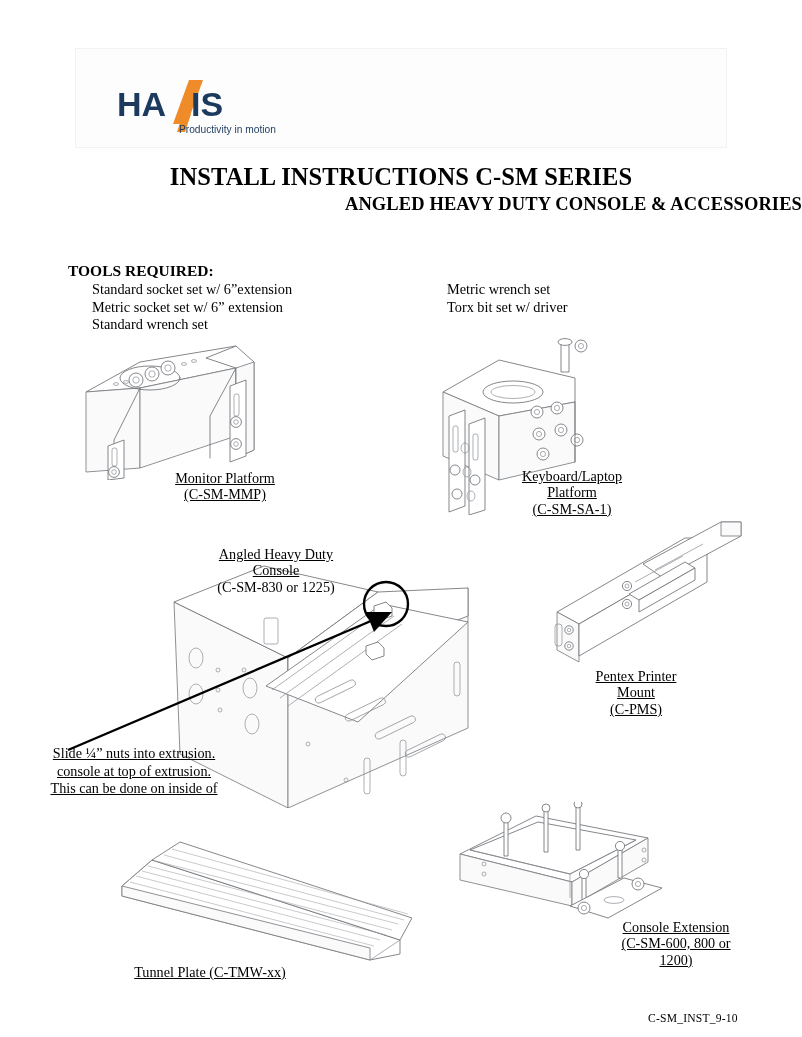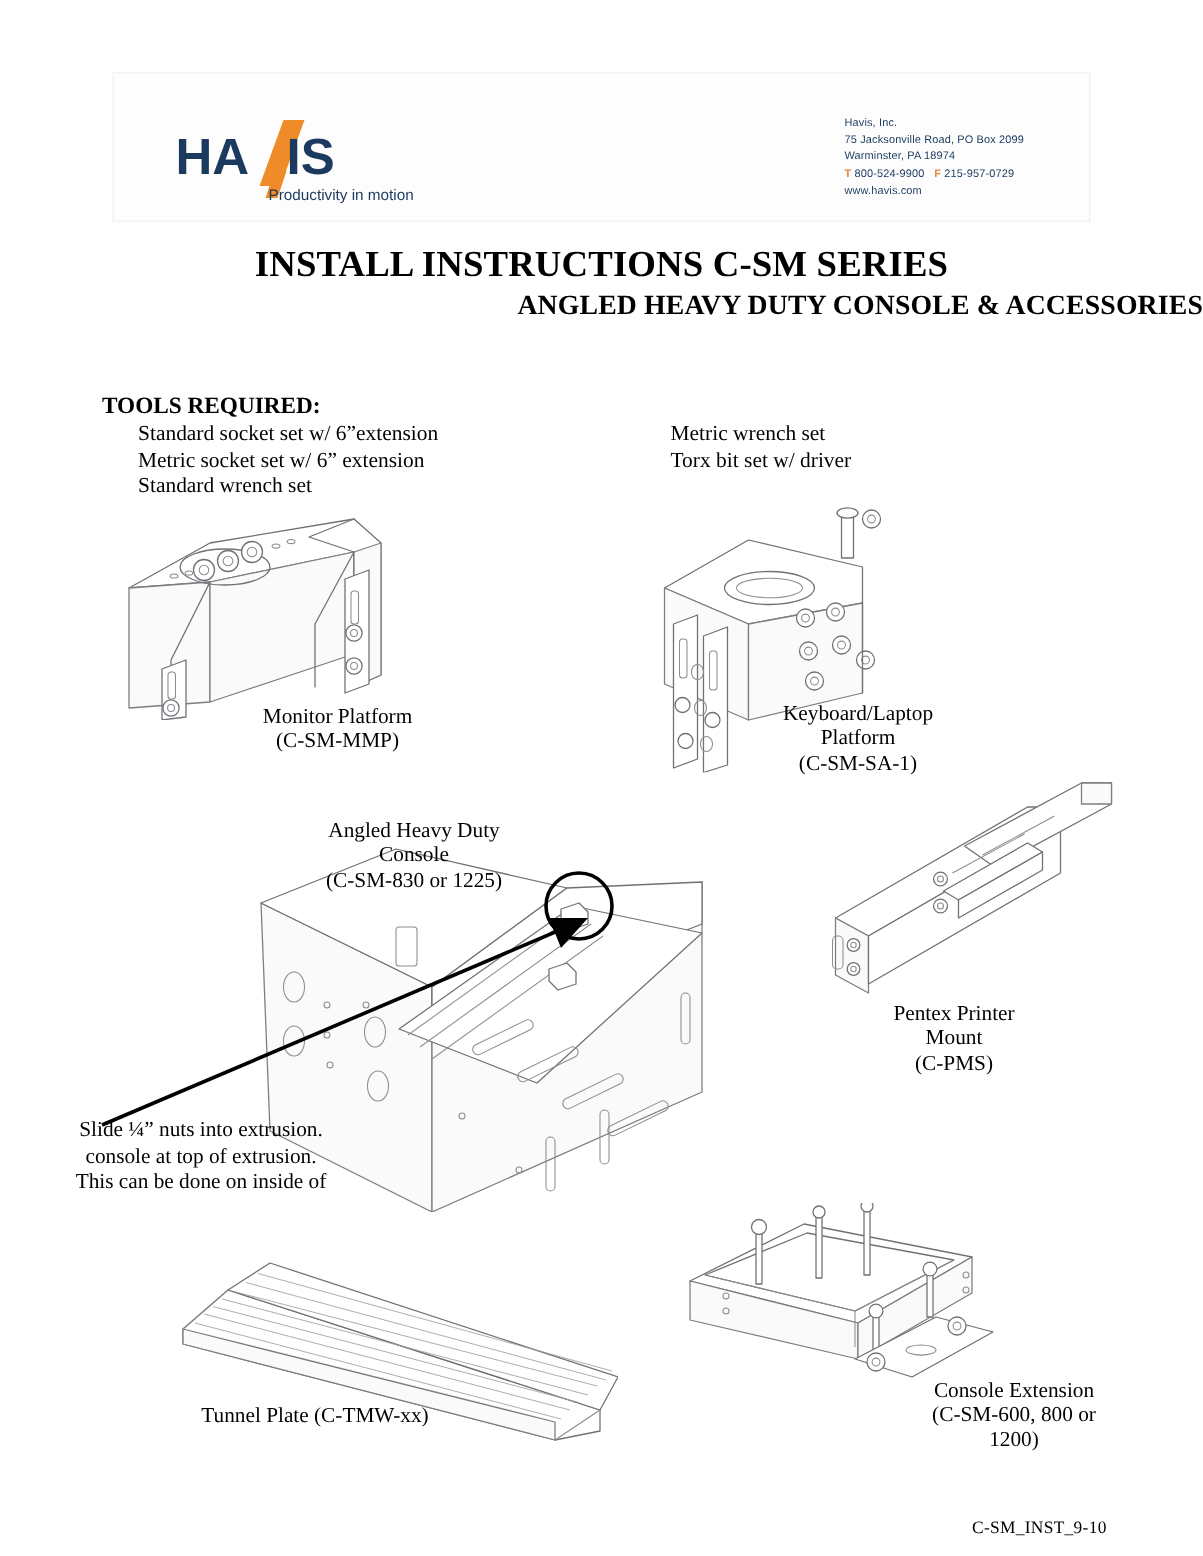--- a/index.html
+++ b/index.html
@@ -94,28 +94,28 @@
     line-height: 17.6px;
   }
 
   
   .caption {
     position: absolute;
     font-size: 14.2px;
     line-height: 16.4px;
     text-align: center;
   }
-  .caption .u { }
+  .caption .u { text-decoration: underline; }
 
   #cap-monitor   { left: 140px; top: 470px; width: 170px; }
   #cap-keyboard  { left: 492px; top: 468px; width: 160px; }
   #cap-console   { left: 200px; top: 546px; width: 152px; }
   #cap-pentex    { left: 571px; top: 668px; width: 130px; }
   #cap-extension { left: 608px; top: 919px; width: 136px; }
-  #cap-tunnel    { left: 60px;  top: 936px; width: 300px; }
+  #cap-tunnel    { left: 60px;  top: 964px; width: 300px; }
   #cap-note {
     left: 34px; top: 745px; width: 200px;
     font-size: 14.2px; line-height: 17.5px;
   }
   .footer-code {
     position: absolute;
     left: 648px;
     top: 977px;
     font-size: 11.6px;
     letter-spacing: 0.2px;
@@ -155,33 +155,20 @@
         <polygon points="60,52 66,34 74,34 68,52" fill="#ef8b28"></polygon>
       </g>
       <g fill="#1b3a5e" font-family="Liberation Sans, sans-serif" font-weight="bold" font-size="34">
         <text x="0" y="36">HA</text>
         <text x="74" y="36">IS</text>
       </g>
       <text x="62" y="53" fill="#1b3a5e" font-family="Liberation Sans, sans-serif" font-size="10.2">Productivity in motion</text>
     </svg>
   </div>
 
-  <div class="company-block">
-    <div>Havis, Inc.</div>
-    <div>75 Jacksonville Road, PO Box 2099</div>
-    <div>Warminster, PA 18974</div>
-    <div class="tf-line">
-      <span class="lbl">T</span>
-      <span>800-524-9900</span>
-      &nbsp;
-      <span class="lbl">F</span>
-      <span>215-957-0729</span>
-    </div>
-    <div>www.havis.com</div>
-  </div>
 
   <div class="title-main">INSTALL INSTRUCTIONS C-SM SERIES</div>
   <div class="title-sub">ANGLED HEAVY DUTY CONSOLE &amp; ACCESSORIES</div>
 
   <div class="tools-heading">TOOLS REQUIRED:</div>
   <div class="tools-col-a">
     <div>Standard socket set w/ 6”extension</div>
     <div>Metric socket set w/ 6” extension</div>
     <div>Standard wrench set</div>
   </div>

